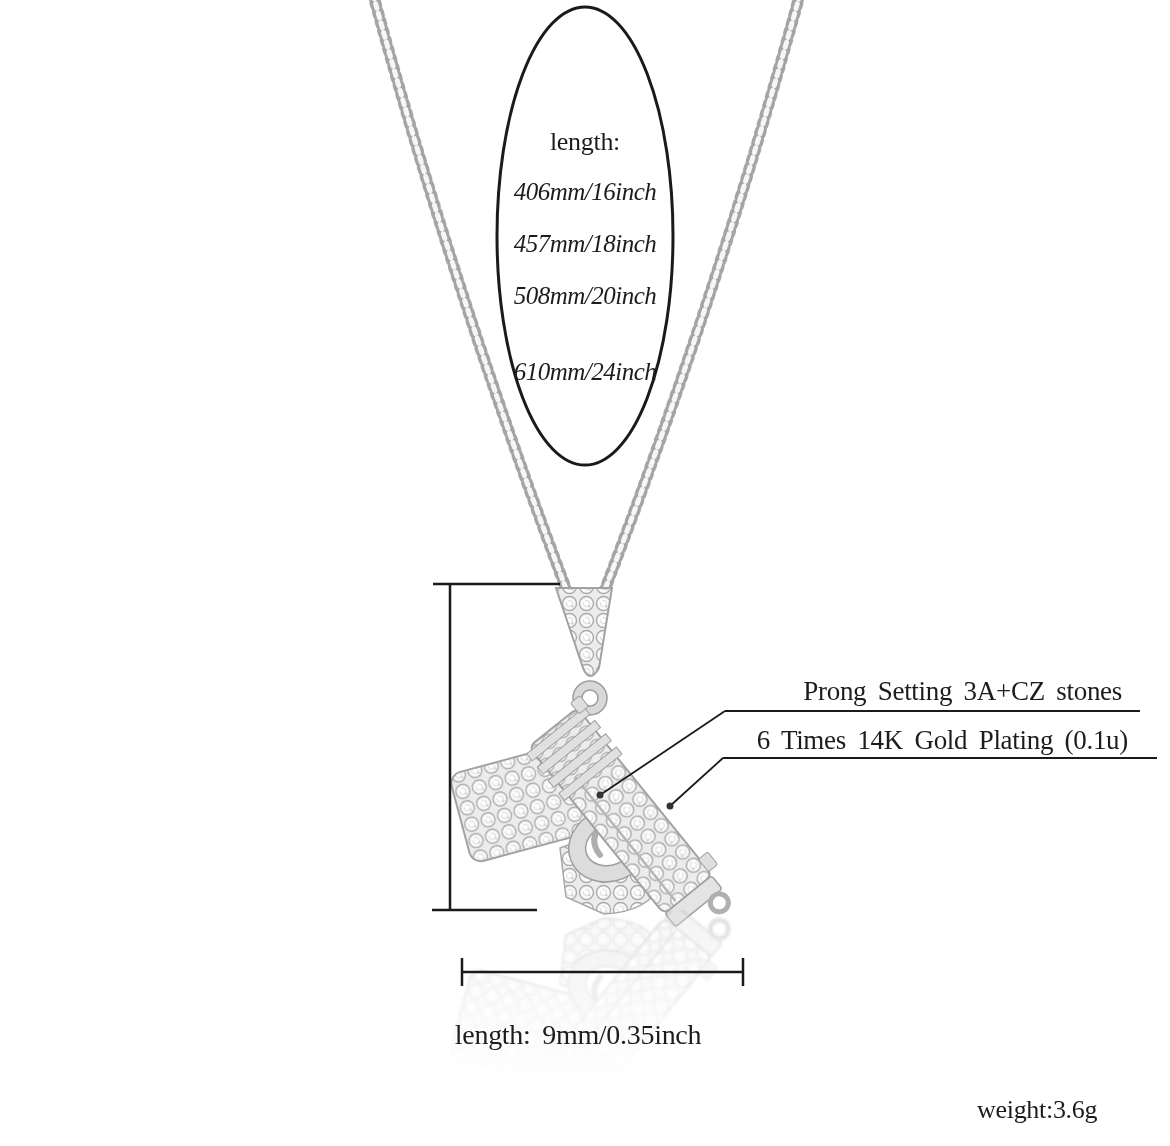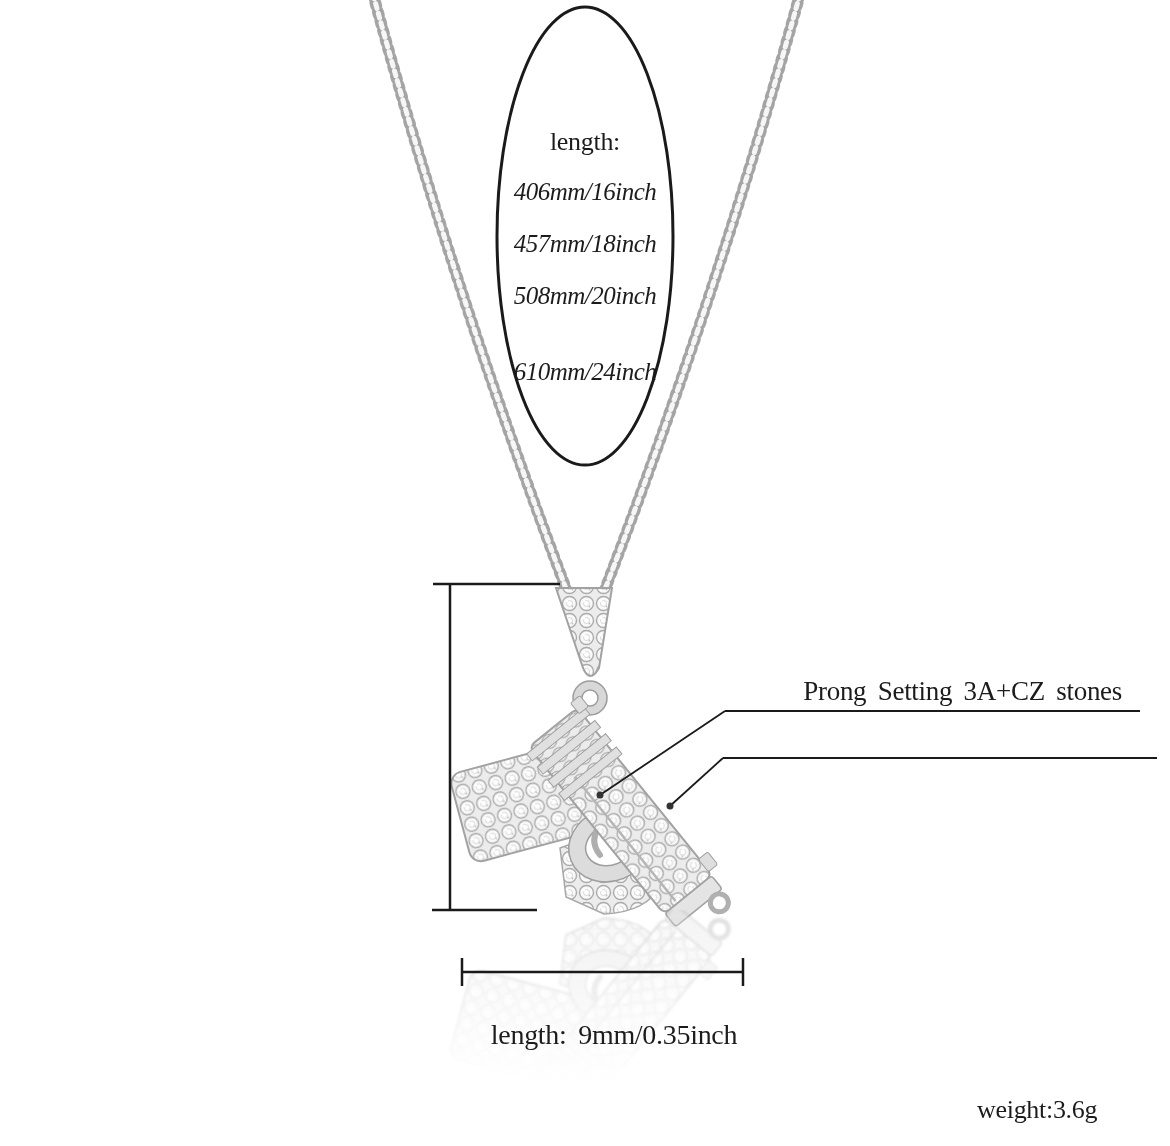--- a/index.html
+++ b/index.html
@@ -13,21 +13,21 @@
     letter-spacing:-0.3px; word-spacing:5px; line-height:1.1;
   }
   .centered { transform:translateX(-50%); }
   .right-al { text-align:right; }
   .size-title   { left:585px; top:128px; font-size:26px; }
   .size-opt     { left:585px; font-size:25px; letter-spacing:-0.5px; word-spacing:2px;font-style:italic; }
   .opt0 { top:178px; } .opt1 { top:230px; } .opt2 { top:282px; } .opt3 { top:334px;margin-top:24px; }
   .width-lbl    { left:147px; top:739px; font-size:27px; }
   .prong-lbl    { right:48px; top:677px; font-size:27px; }
   .plating-lbl  { right:42px; top:726px; font-size:27px; }
-  .length-lbl   { left:614px; top:1020px; font-size:28px; }
+  .length-lbl   { left:578px; top:1020px; font-size:28px; }
   .weight-lbl   { left:977px; top:1096px; font-size:26px; word-spacing:2px;text-align:center; }
 </style>
 </head>
 <body>
 
 <div class="stage">
 
   <svg width="1170" height="1146" viewBox="0 0 1170 1146" xmlns="http://www.w3.org/2000/svg">
     <defs>
 
@@ -127,17 +127,18 @@
   </svg>
 
   <div class="lbl size-title centered">length:</div>
   <div class="lbl size-opt centered opt0">406mm/16inch</div>
   <div class="lbl size-opt centered opt1">457mm/18inch</div>
   <div class="lbl size-opt centered opt2">508mm/20inch</div>
   <div class="lbl size-opt centered opt3">610mm/24inch</div>
 
 
   <div class="lbl prong-lbl right-al">Prong Setting 3A+CZ stones</div>
+  <div class="lbl plating-lbl right-al">6 Times 14K Gold Plating (0.1u)</div>
 
   <div class="lbl length-lbl centered">length: 9mm/0.35inch</div>
 
   <div class="lbl weight-lbl">weight:3.6g</div>
 </div>
 
 </body></html>

